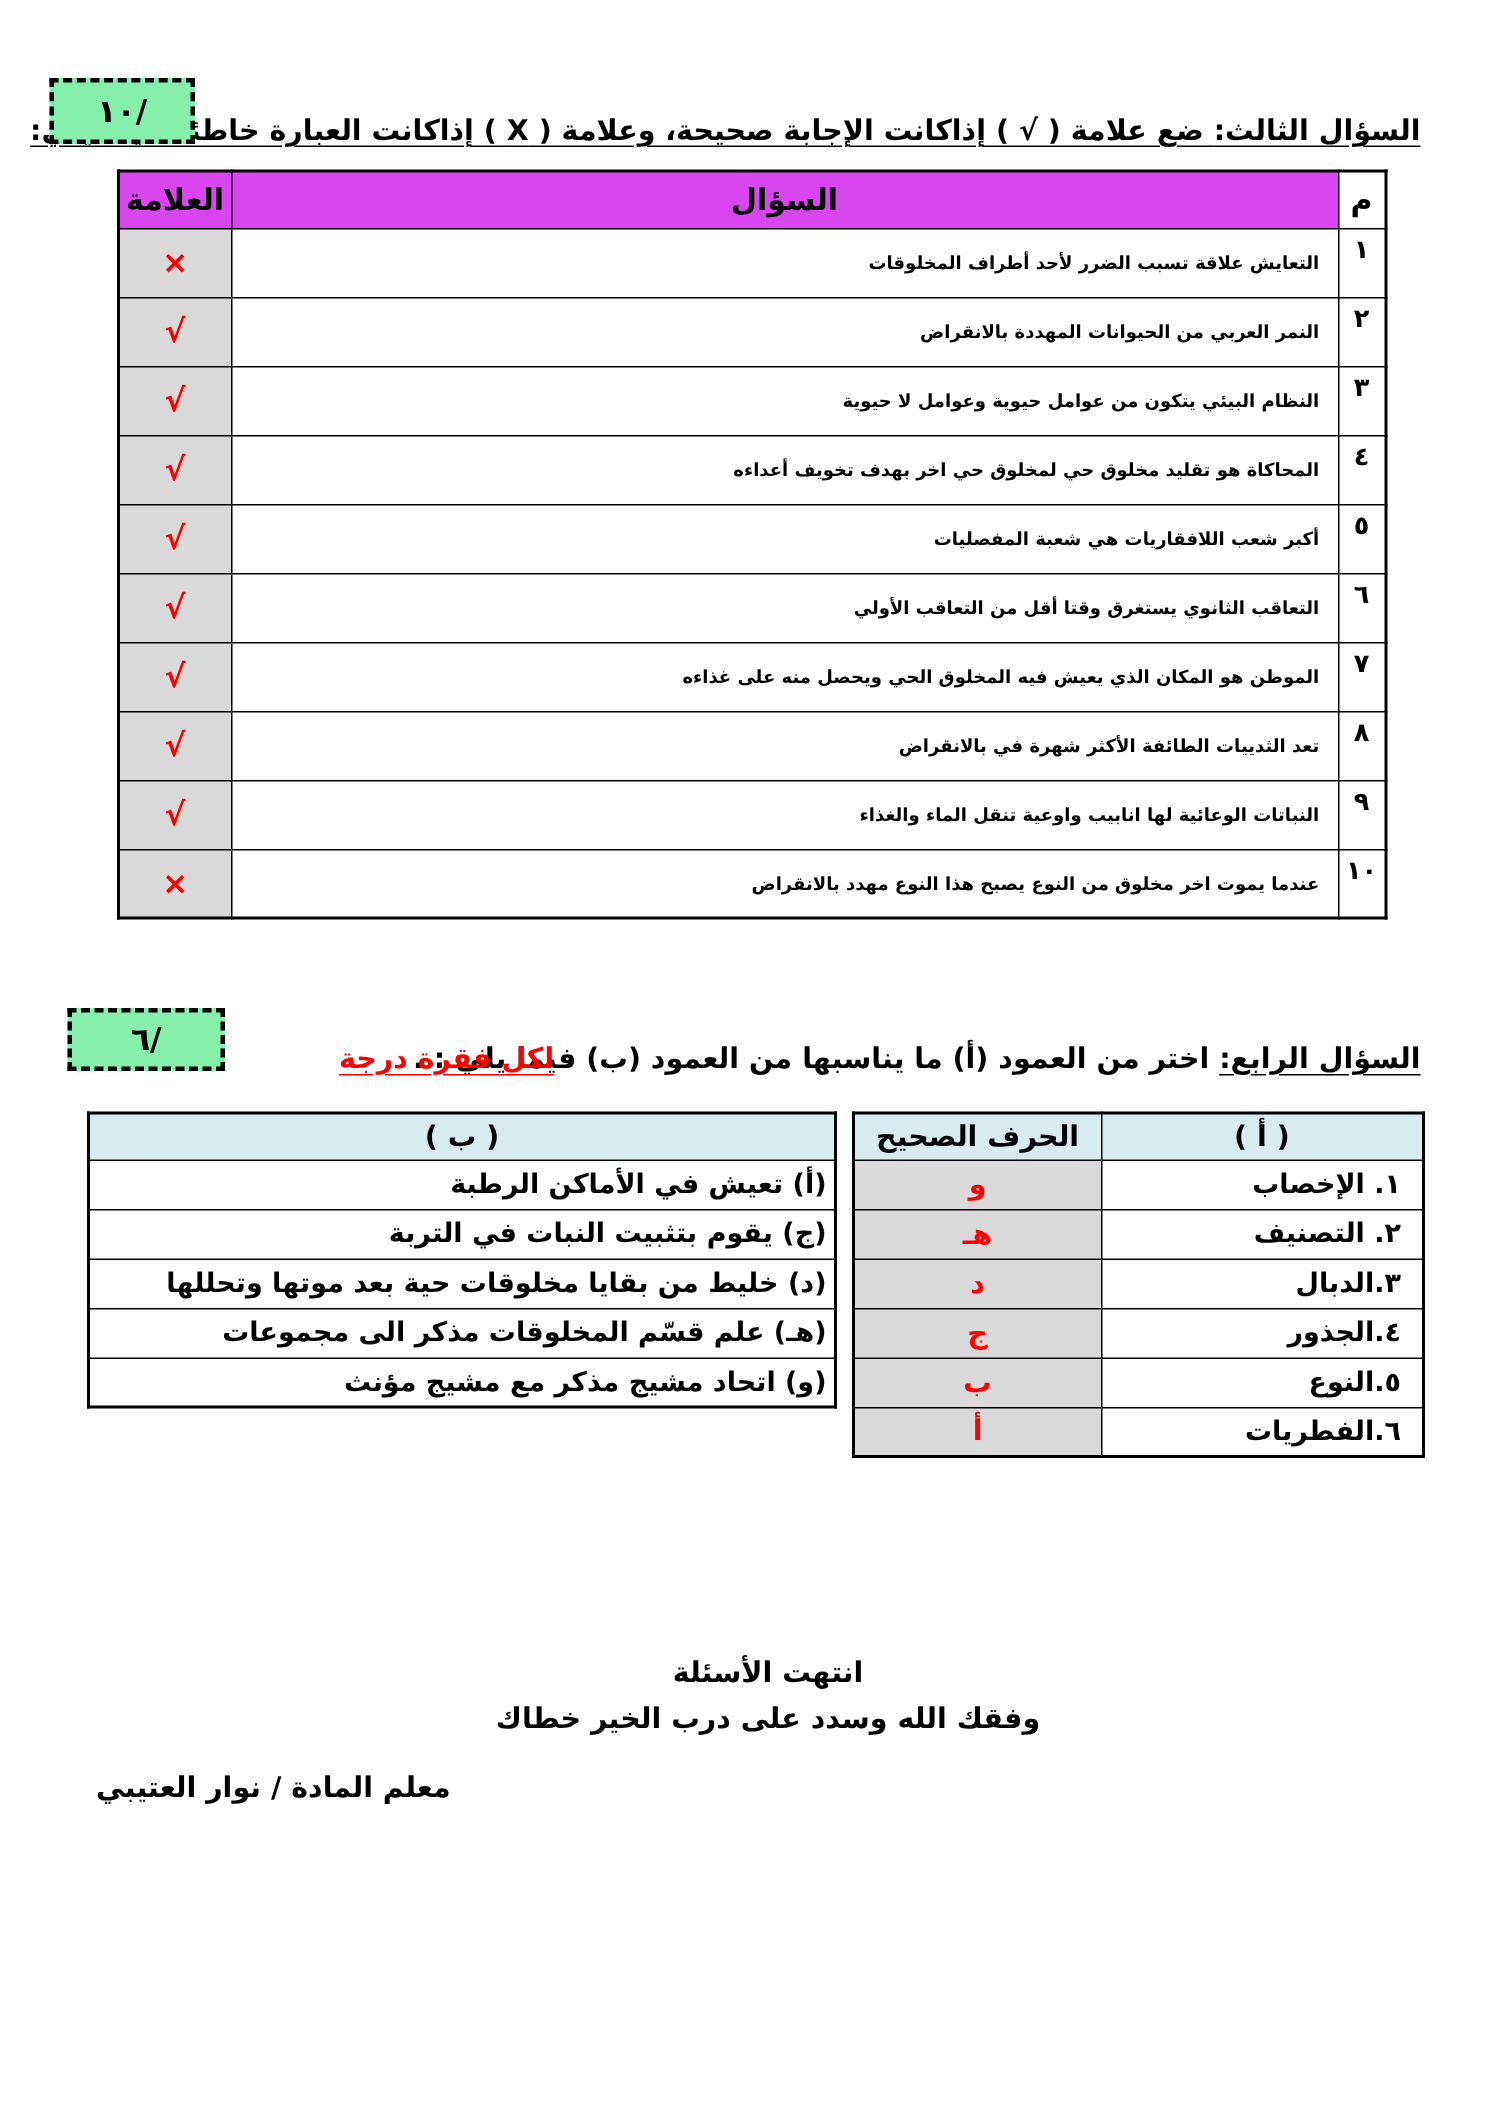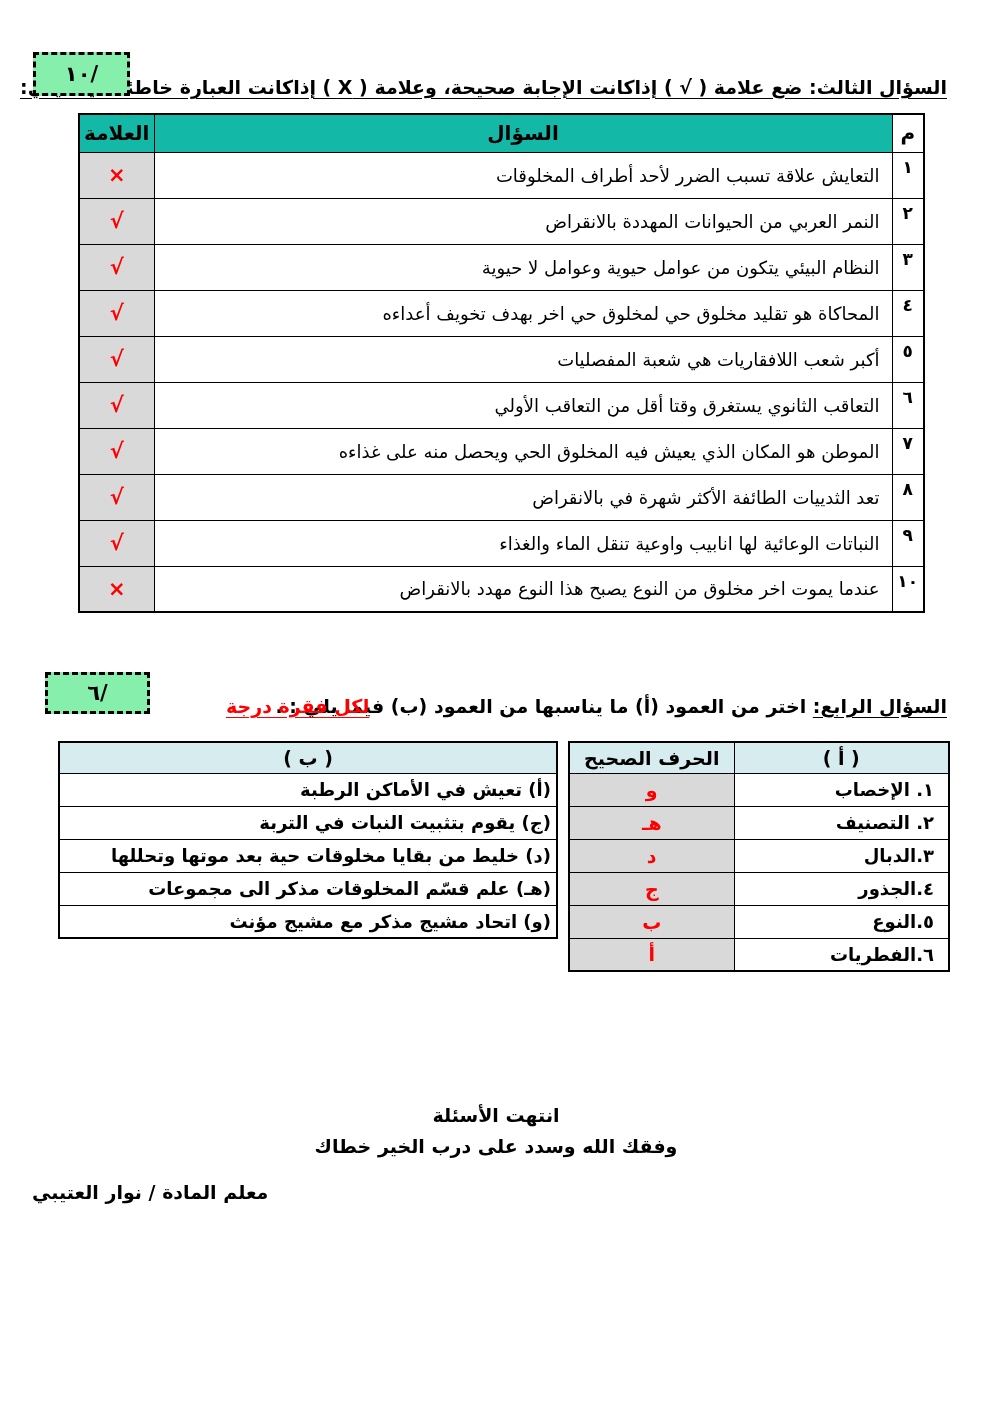--- a/index.html
+++ b/index.html
@@ -27,29 +27,29 @@
   .q3-title {
     margin:76px 45px 0 132px;
     text-align:right; font-weight:bold; font-size:19px;
     text-decoration:underline; text-underline-offset:4px;
     white-space:nowrap;
   }
   table { border-collapse:collapse; table-layout:fixed; }
   .q3-table { margin:15px 67px 0 auto; width:845px; border:2px solid #000; }
   .q3-table th, .q3-table td { border:1.5px solid #000; }
   .q3-table th { height:38px; font-size:20px; font-weight:bold; text-align:center; }
-  .q3-table .q-h, .q3-table .mark-h { background:#14b8a6; }
+  .q3-table .q-h, .q3-table .mark-h { background:#d946ef; }
   .q3-table td { height:46px; }
   .q3-table td.num {
     text-align:center; vertical-align:top; padding-top:4px;
     font-weight:bold; font-size:17px;
   }
   .q3-table td.q {
     text-align:right; padding-right:12px; padding-left:6px;
-    font-weight:normal; font-size:18px; vertical-align:middle;
+    font-weight:bold; font-size:12px; vertical-align:middle;
   }
   .q3-table td.mark {
     background:#d9d9d9; text-align:center; vertical-align:middle;
     color:#ff0000; font-weight:bold; font-size:21px;
   }
 
   
   .q4-head { position:relative; margin:82px 45px 0 0; height:30px; }
   .q4-title {
     text-align:right; font-weight:bold; font-size:19px; white-space:nowrap;
@@ -73,21 +73,21 @@
   }
   .match-a td, .match-b td { height:33px; font-weight:bold; font-size:18px; }
   .match-a td.item { text-align:right; padding-right:14px; }
   .match-a td.ans {
     background:#d9d9d9; text-align:center;
     color:#ff0000; font-size:19px;
   }
   .match-b td { text-align:right; padding-right:5px; }
 
   
-  .footer { margin-top:132px; }
+  .footer { margin-top:132px;padding-left:32px; }
   .footer .line1, .footer .line2 {
     text-align:center; font-weight:bold; font-size:19px;
   }
   .footer .line2 { margin-top:9px; }
   .footer .teacher {
     margin-top:24px; text-align:left; padding-left:32px;
     font-weight:bold; font-size:19px;
   }
 </style>
 </head>

